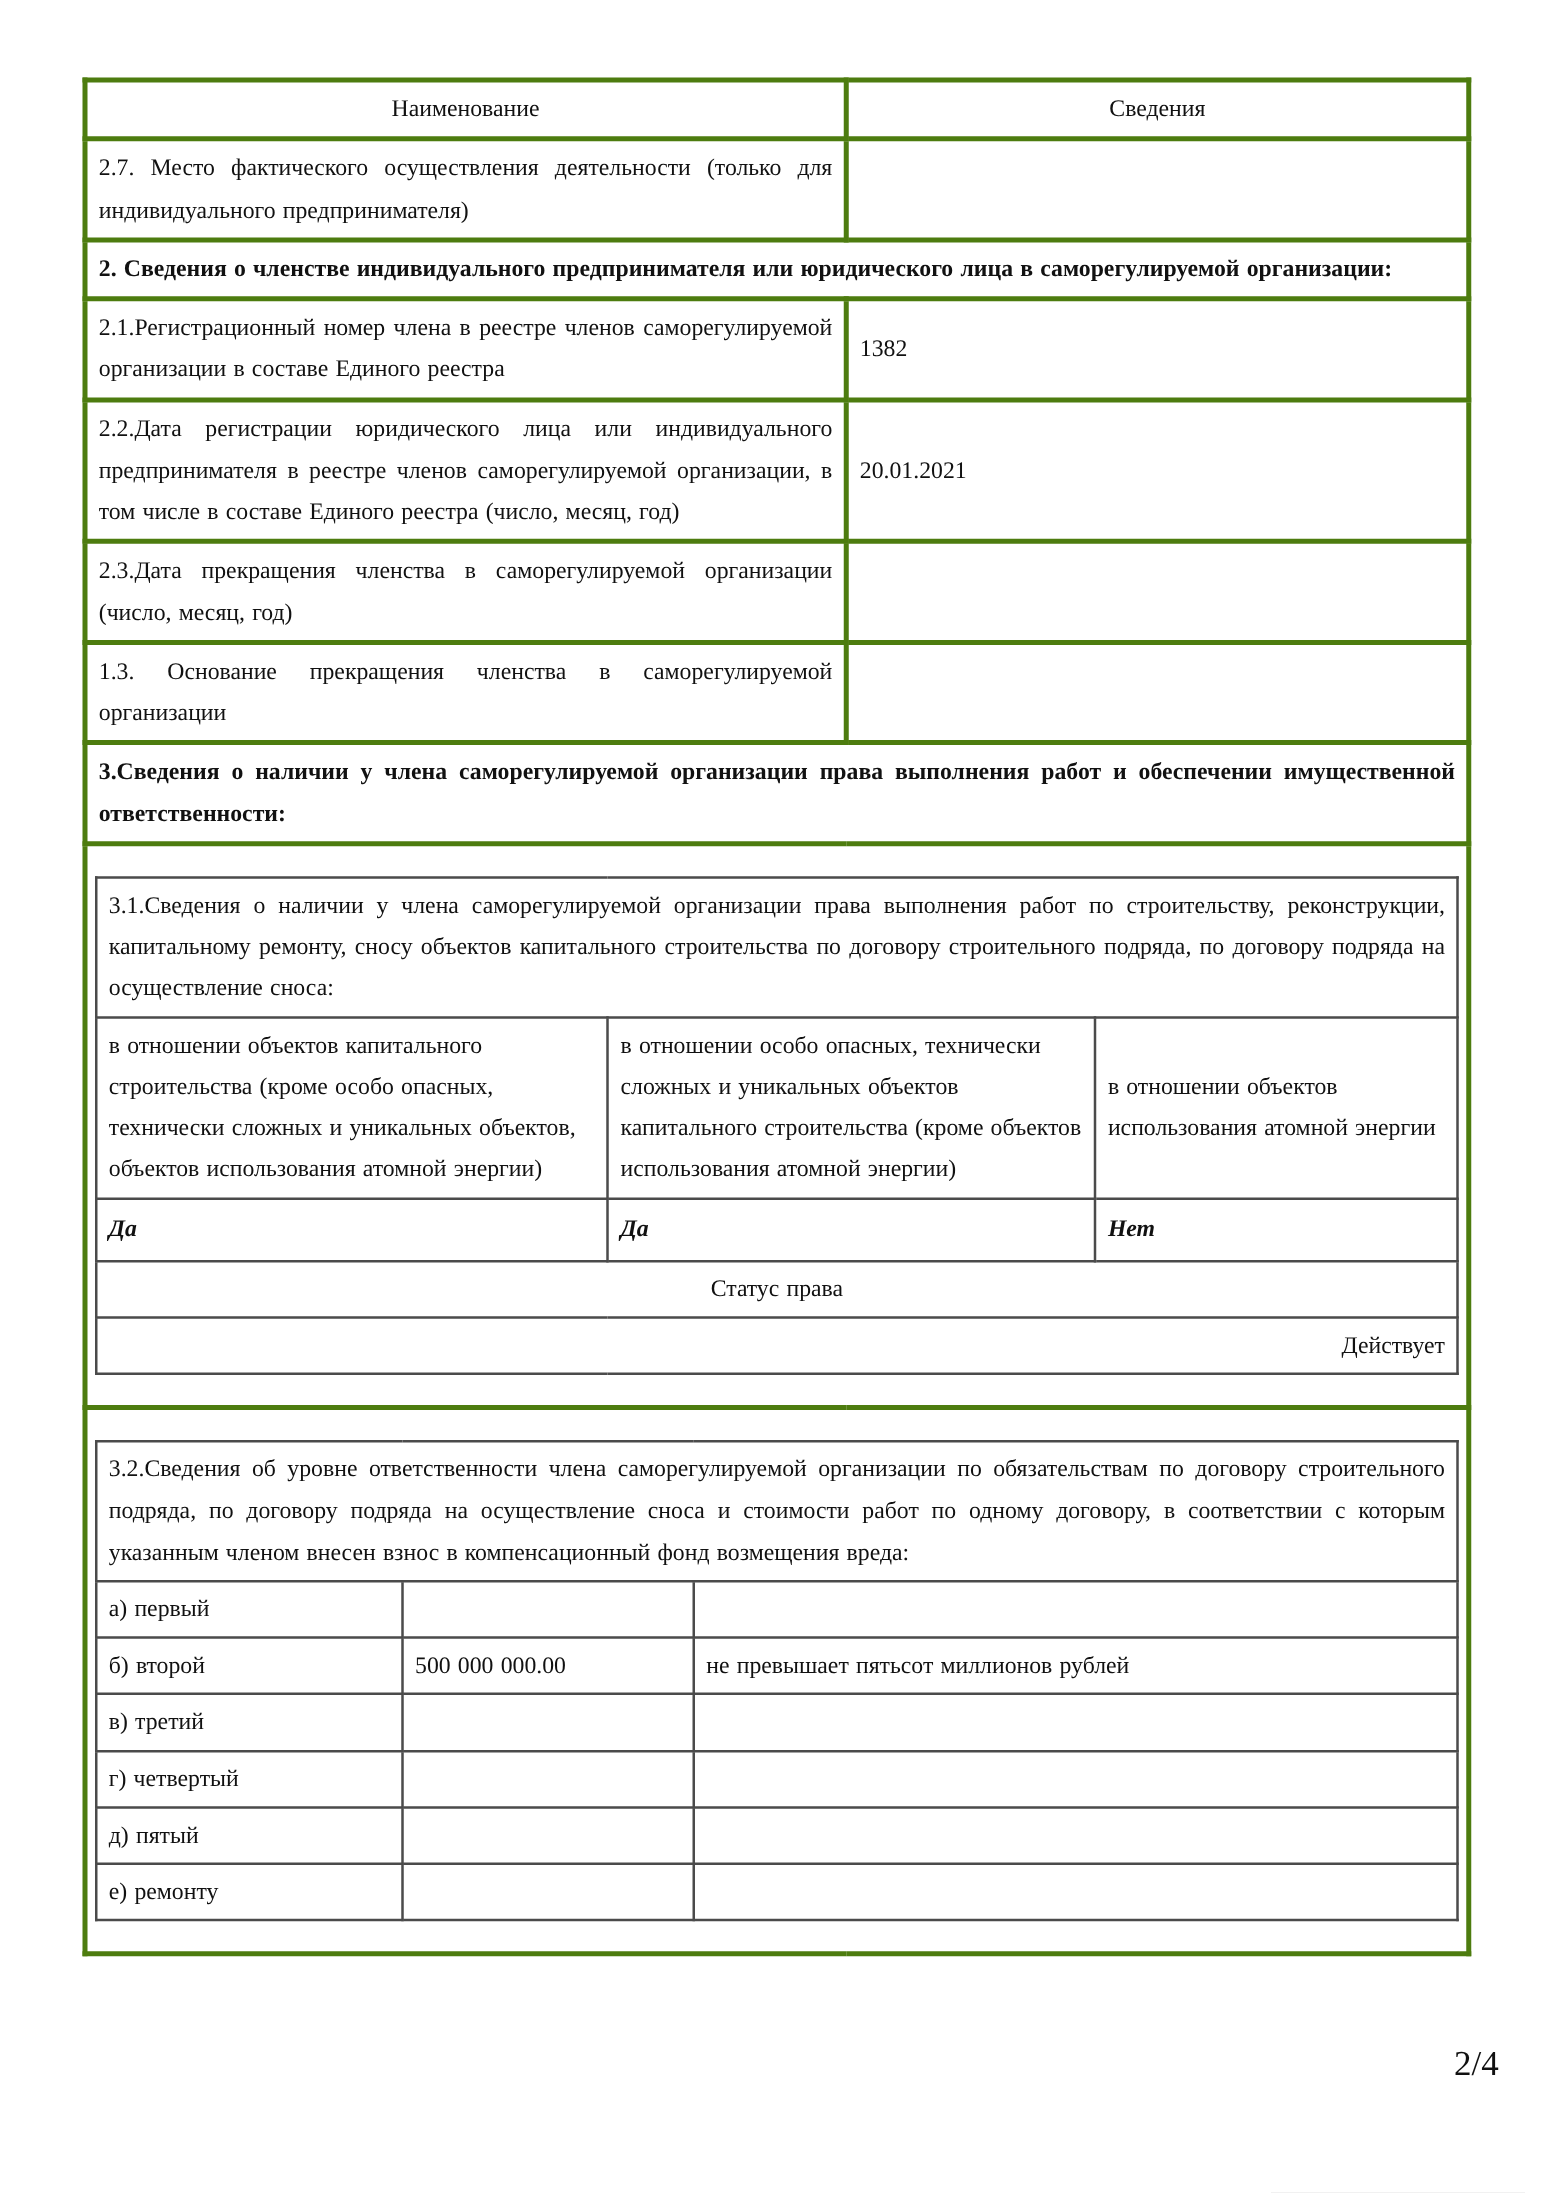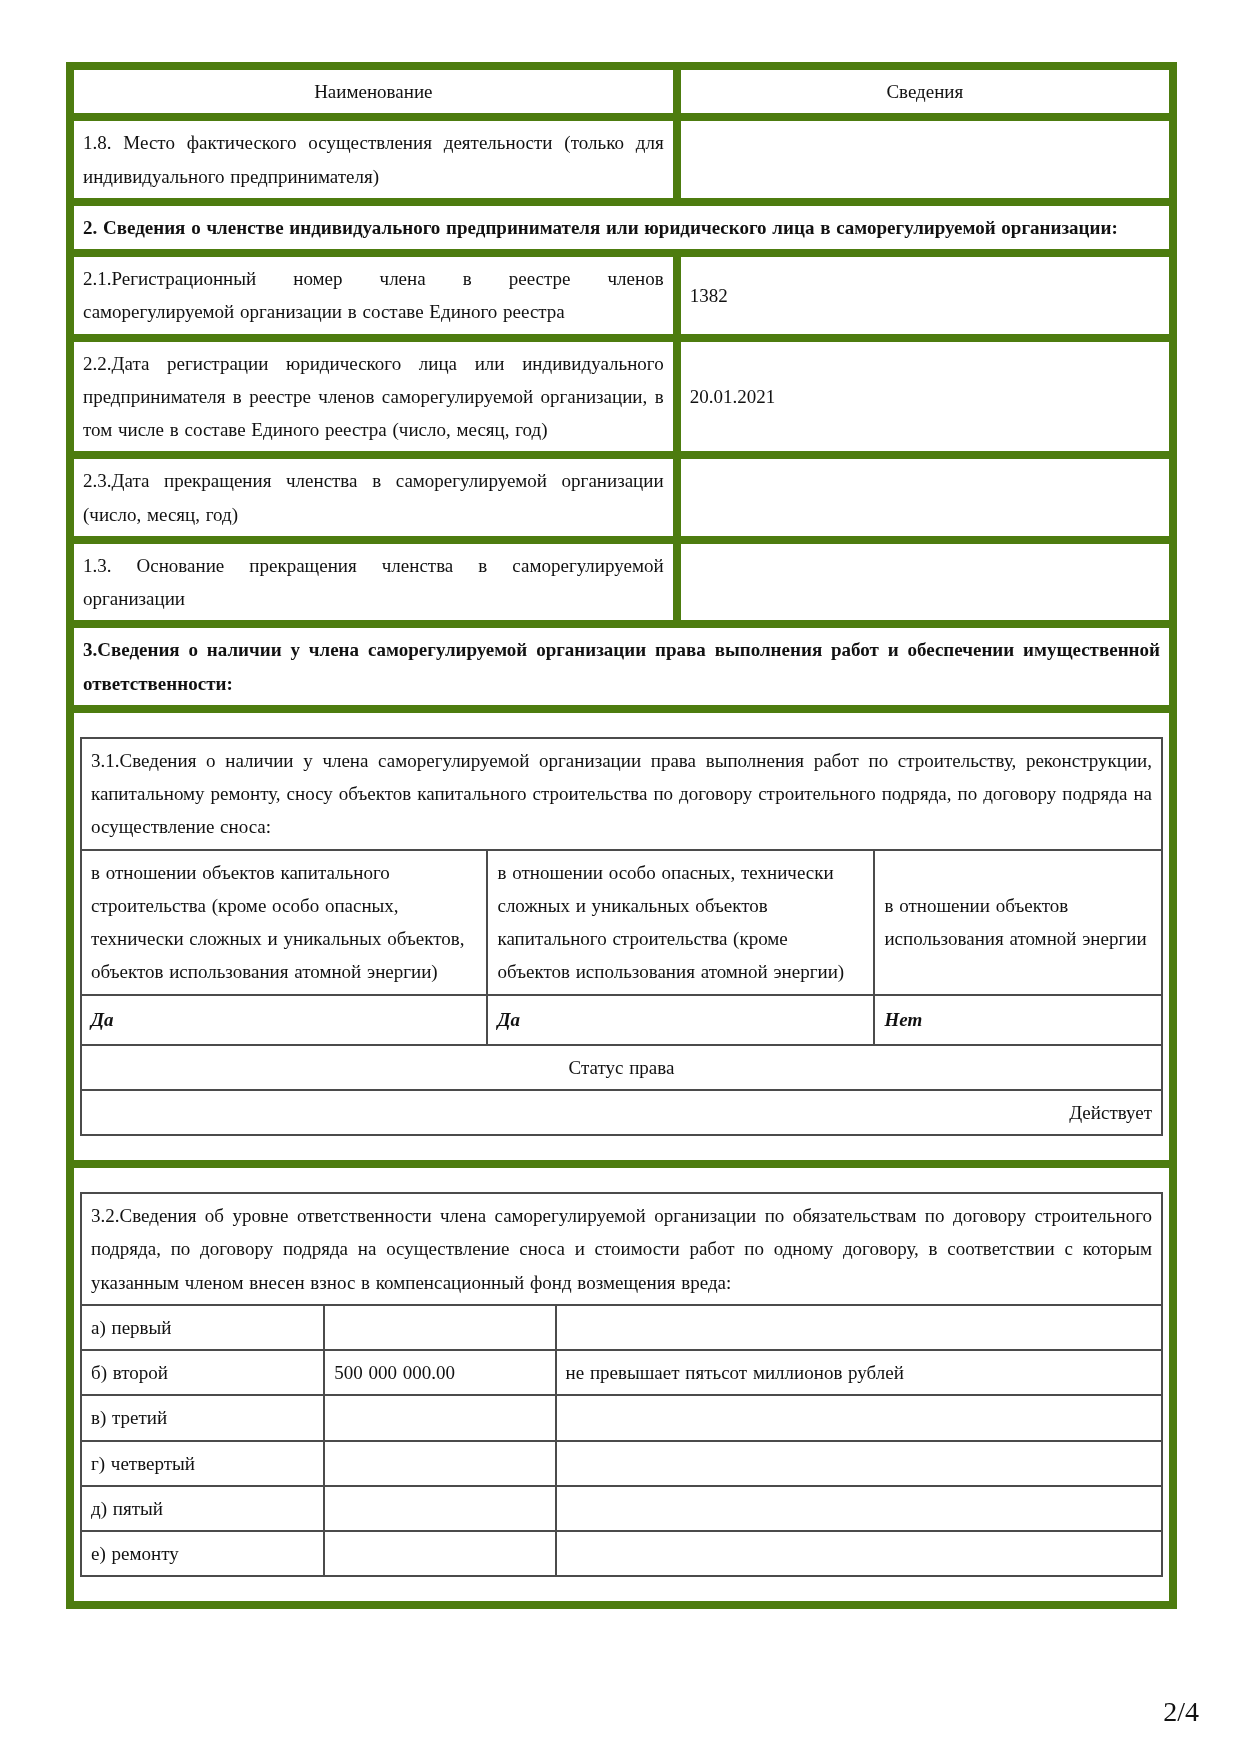--- a/index.html
+++ b/index.html
@@ -16,21 +16,21 @@
   }
   table { border-collapse: collapse; }
   .main {
     position: absolute;
     left: 66px;
     top: 62px;
     width: 1111px;
     table-layout: fixed;
   }
   .main > tbody > tr > td {
-    border: 8px solid #4d7c0f;
+    border: 4px solid #4d7c0f;
     font-size: 19px;
     line-height: 1.75;
     padding: 5px 9px;
     vertical-align: middle;
     word-spacing: 1px;
   }
   .hdr td { height: 46px; text-align: center; padding: 2px 8px; }
   .just { text-align: justify; }
   .bold { font-weight: bold; border-radius: 16px; }
   .container-cell { padding: 24px 6px !important; }
@@ -47,21 +47,21 @@
     word-spacing: 1px;
   }
   .t31 .yesno td { height: 50px; font-weight: bold; font-style: italic; }
   .t31 .status-label-row td { height: 40px; text-align: center; }
   .t31 .status-value-row td { height: 36px; text-align: right; font-weight: normal; }
   .t31 .colheads td { vertical-align: middle; text-align: left; }
   .t32 .level-row td { height: 42px; }
   .pagenum {
     position: absolute;
     right: 42px;
-    top: 1696px;
+    top: 1636px;
     font-size: 28px;
     color: #111111;
   }
 </style>
 </head>
 <body>
 
 <div class="page">
 
   <table class="main">
@@ -69,21 +69,21 @@
       <col style="width:55%">
       <col style="width:45%">
     </colgroup>
     <tbody>
       <tr class="hdr">
         <td>Наименование</td>
         <td>Сведения</td>
       </tr>
 
       <tr>
-        <td class="just">1.8. Место фактического осуществления деятельности (только для индивидуального предпринимателя)</td>
+        <td class="just">2.7. Место фактического осуществления деятельности (только для индивидуального предпринимателя)</td>
         <td></td>
       </tr>
 
       <tr>
         <td colspan="2" class="bold just">2. Сведения о членстве индивидуального предпринимателя или юридического лица в саморегулируемой организации:</td>
       </tr>
 
       <tr>
         <td class="just">2.1.Регистрационный номер члена в реестре членов саморегулируемой организации в составе Единого реестра</td>
         <td>1382</td>

